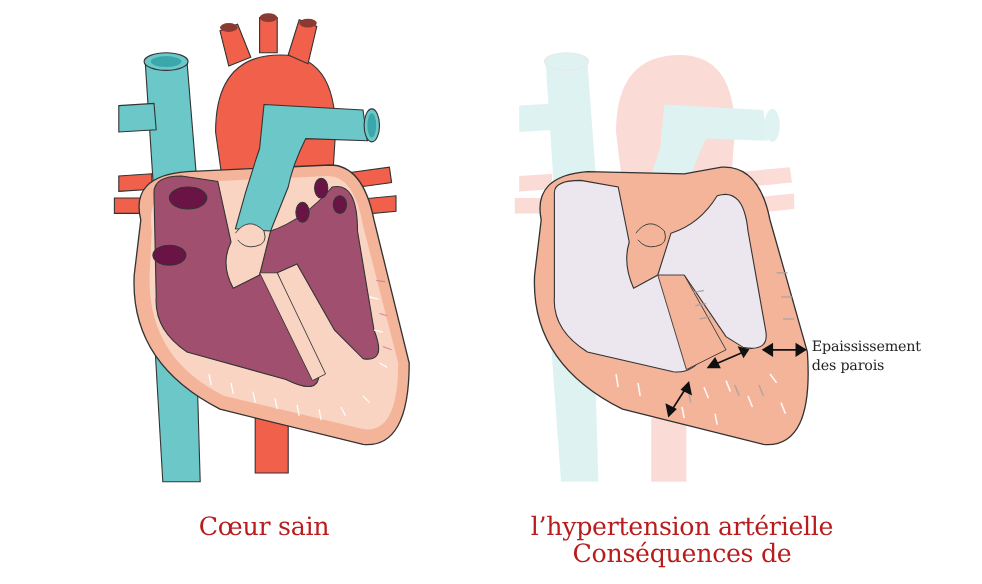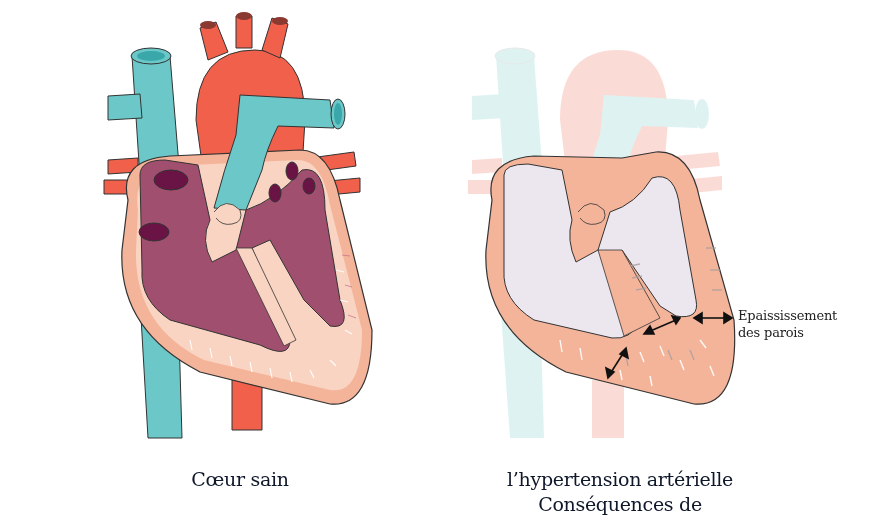--- a/index.html
+++ b/index.html
@@ -1,19 +1,19 @@
 <!DOCTYPE html>
 <html><head>
   <meta charset="utf-8">
   <style>
     html, body { margin: 0; padding: 0; background: #ffffff; }
     body { width: 893px; height: 531px; position: relative; overflow: hidden; font-family: "DejaVu Serif", "Liberation Serif", serif; }
     .figure { position: absolute; left: 0; top: 0; width: 893px; height: 531px; border-radius: 30px; }
     svg { position: absolute; left: 0; top: 0; }
-    .caption { position: absolute; color: #0f172a; font-size: 19px; line-height: 25px; text-align: center; font-family: "DejaVu Serif", "Liberation Serif", serif; letter-spacing: -0.3px; }
+    .caption { position: absolute; color: #b91c1c; font-size: 23px; line-height: 25px; text-align: center; font-family: "DejaVu Serif", "Liberation Serif", serif; letter-spacing: -0.3px; }
     .cap-left { left: 140px; top: 467px; width: 200px; }
     .cap-right { left: 480px; top: 467px; width: 280px; }
     .annotation { position: absolute; left: 738px; top: 307px; font-size: 13px; line-height: 17px; color: #222222; font-family: "DejaVu Serif", "Liberation Serif", serif; letter-spacing: -0.2px; }
     .annotation span { display: block; }
   </style>
 </head>
 <body>
 
 <div class="figure">
 

